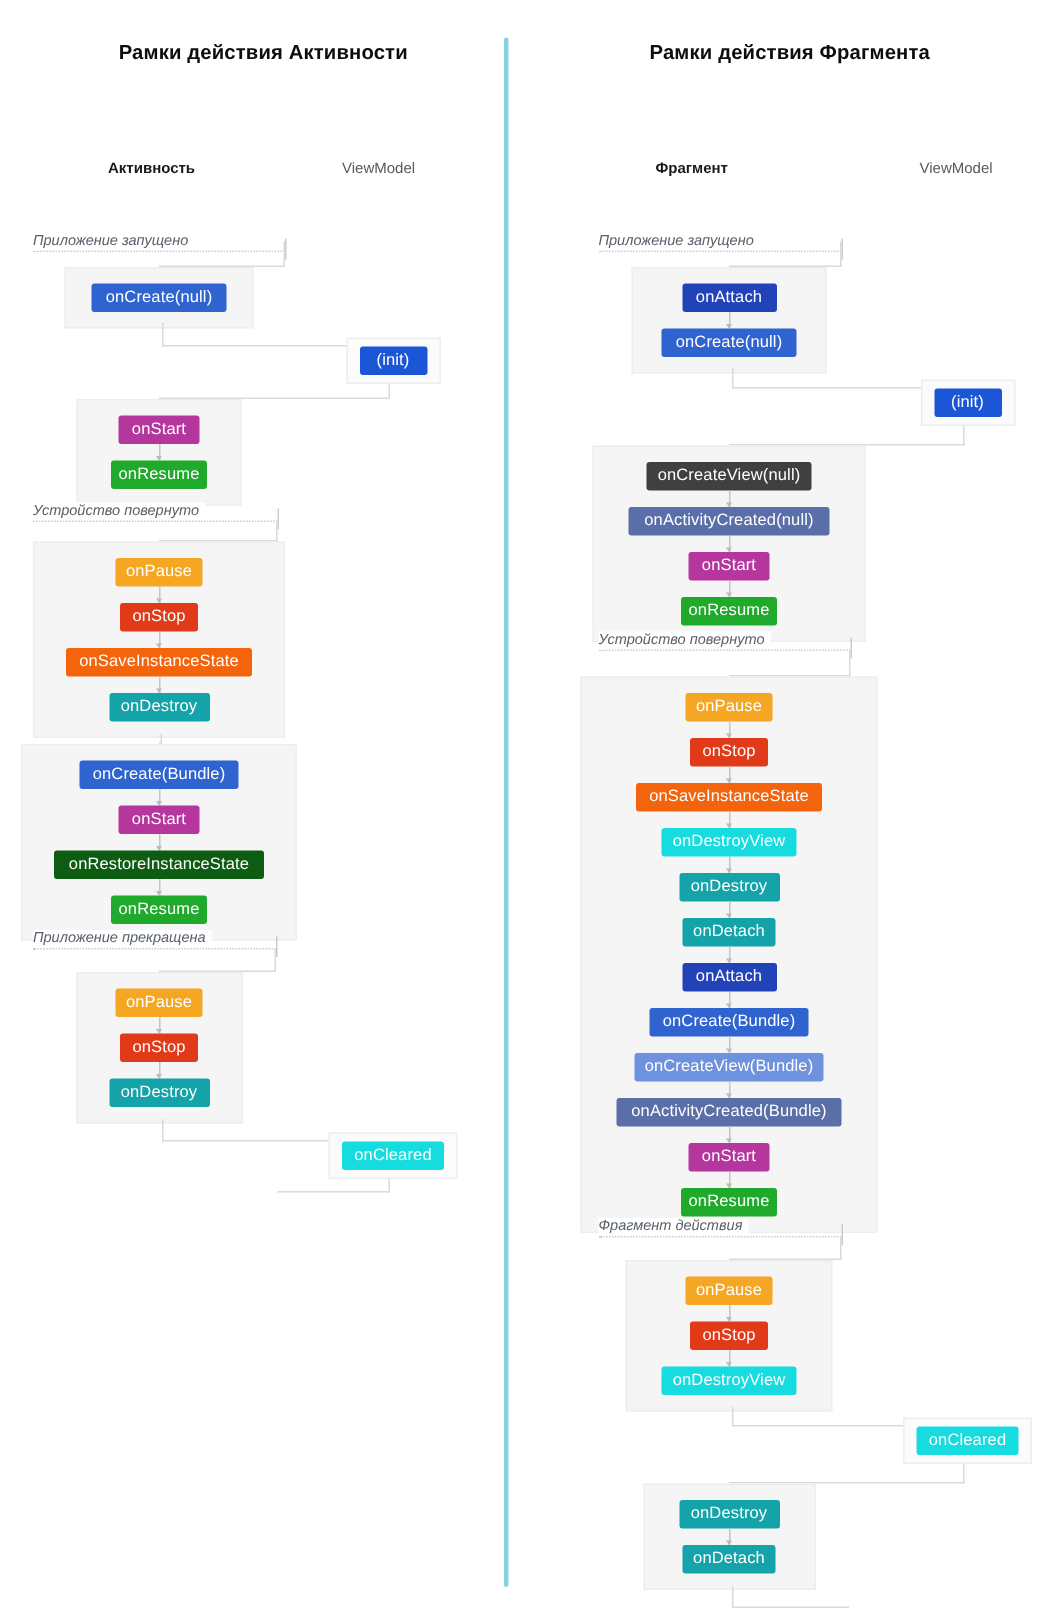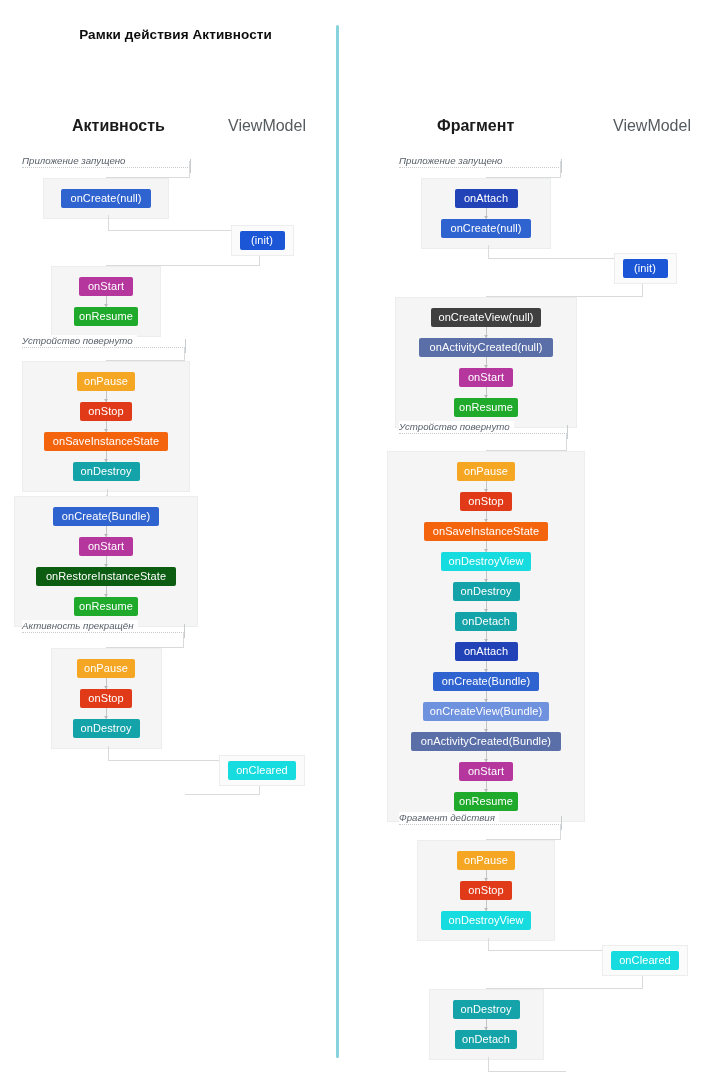--- a/index.html
+++ b/index.html
@@ -24,22 +24,22 @@
   .panel.right { left: 351px; }
 
   .panel-title {
     position: absolute; top: 27px; left: 0; width: 351px;
     text-align: center;
     font-size: 13.5px; font-weight: bold; color: #0d0d0d;
     letter-spacing: .1px;
   }
 
   .col-head {
-    position: absolute; top: 117px;
-    font-size: 16px;
+    position: absolute; top: 107px;
+    font-size: 10px;
     white-space: nowrap;
   }
   .col-head.primary { font-weight: bold; color: #1a1a1a; }
   .col-head.secondary { font-weight: normal; color: #555a5e; }
 
   
   .grp {
     position: absolute;
     background: #f5f5f5;
     border: 1px solid #eceded;
@@ -101,20 +101,21 @@
 
   <div class="divider"></div>
 
   <div class="panel left">
     <div class="panel-title">Рамки действия Активности</div>
     <div class="col-head primary" style="left:72px;">Активность</div>
     <div class="col-head secondary" style="left:228px;">ViewModel</div>
   </div>
 
   <div class="panel right">
+    <div class="panel-title">Рамки действия Фрагмента</div>
     <div class="col-head primary" style="left:86px;">Фрагмент</div>
     <div class="col-head secondary" style="left:262px;">ViewModel</div>
   </div>
 
   <div id="flow-layer">
       <div class="sep-label" style="left:22px; top:155px;">Приложение запущено</div>
       <div class="sep-line" style="left:22px; top:167px; width:168px;"></div>
       <div class="sep-tick" style="left:190px; top:159px; height:14px;"></div>
       <div class="hop" style="left:106px; top:161px; width:84px; height:17px;border-right:1px solid #d8dadc; border-left:none; border-top:none; border-bottom:1px solid #d8dadc;"></div>
       <div class="grp" style="left:43px; top:178px; width:126px; height:41px;"></div>
@@ -141,21 +142,21 @@
       <div class="node" style="left:72.5px; top:462px; width:67px; background:#13a3a8;">onDestroy</div>
       <div class="hop" style="left:106px; top:489px; width:2px; height:7px;border-right:1px solid #d8dadc; border-left:none; border-top:none; border-bottom:1px solid #d8dadc;"></div>
       <div class="grp" style="left:14px; top:496px; width:184px; height:131px;"></div>
       <div class="node" style="left:53px; top:507px; width:106px; background:#2f63cf;">onCreate(Bundle)</div>
       <div class="vconn" style="left:106px; top:526px; height:11px;"></div>
       <div class="node" style="left:79px; top:537px; width:54px; background:#b5379e;">onStart</div>
       <div class="vconn" style="left:106px; top:556px; height:11px;"></div>
       <div class="node" style="left:36px; top:567px; width:140px; background:#0c5c12;">onRestoreInstanceState</div>
       <div class="vconn" style="left:106px; top:586px; height:11px;"></div>
       <div class="node" style="left:74px; top:597px; width:64px; background:#1faa2b;">onResume</div>
-      <div class="sep-label" style="left:22px; top:620px;">Активность прекращён</div>
+      <div class="sep-label" style="left:22px; top:620px;">Приложение прекращена</div>
       <div class="sep-line" style="left:22px; top:632px; width:162px;"></div>
       <div class="sep-tick" style="left:184px; top:624px; height:14px;"></div>
       <div class="hop" style="left:106px; top:632px; width:78px; height:16px;border-right:1px solid #d8dadc; border-left:none; border-top:none; border-bottom:1px solid #d8dadc;"></div>
       <div class="grp" style="left:50.5px; top:648px; width:111px; height:101px;"></div>
       <div class="node" style="left:77px; top:659px; width:58px; background:#f5a623;">onPause</div>
       <div class="vconn" style="left:106px; top:678px; height:11px;"></div>
       <div class="node" style="left:80px; top:689px; width:52px; background:#e03a18;">onStop</div>
       <div class="vconn" style="left:106px; top:708px; height:11px;"></div>
       <div class="node" style="left:72.5px; top:719px; width:67px; background:#13a3a8;">onDestroy</div>
       <div class="hop" style="left:108px; top:746px; width:154px; height:15px;border-left:1px solid #d8dadc; border-right:none; border-top:none; border-bottom:1px solid #d8dadc;"></div>

